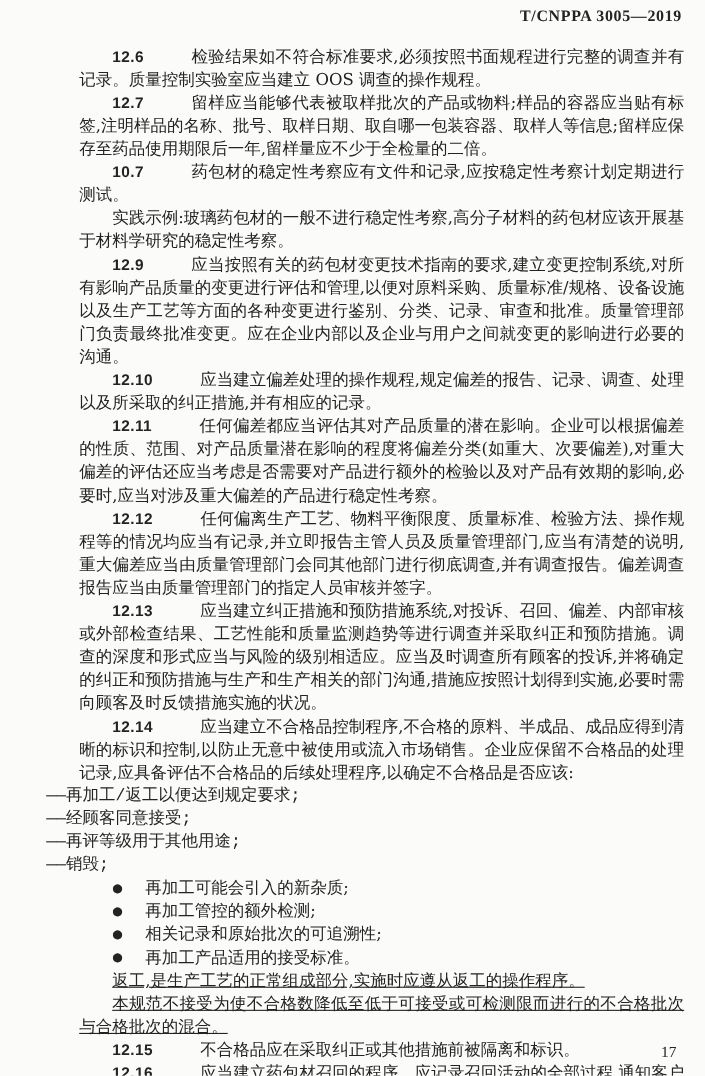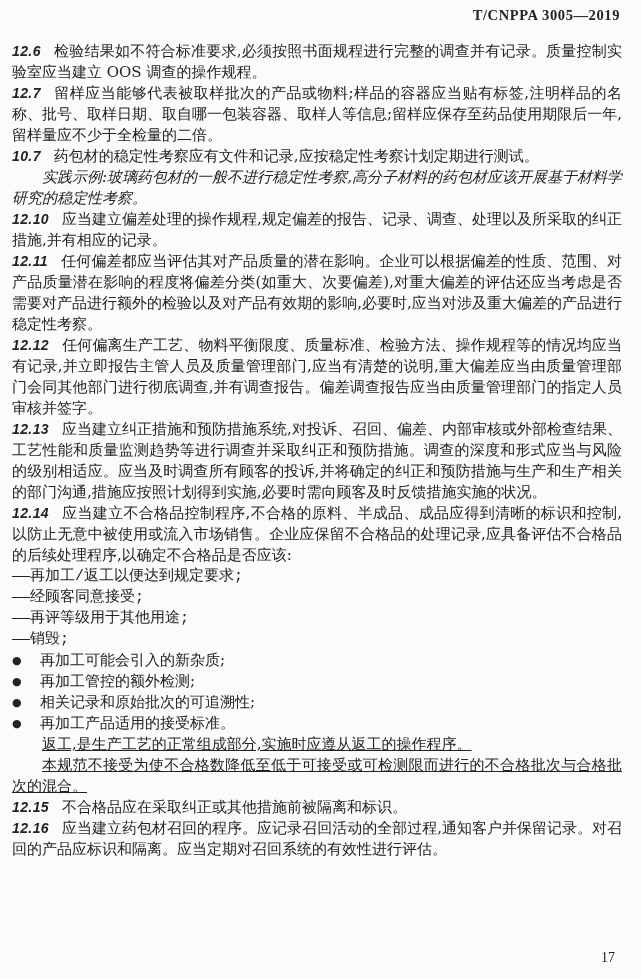--- a/index.html
+++ b/index.html
@@ -1,19 +1,19 @@
 <!DOCTYPE html>
 <html style="--paper: #fbfbfa; --ink: #232323;"><head>
 <meta charset="utf-8">
 <style>
   :root {
     --paper: #fbfbfa;
     --ink: #232323;
   }
-  * { box-sizing: border-box; }
+  * { box-sizing: border-box; padding-left: 30px; }
   html, body { margin: 0; padding: 0; }
   body {
     width: 641px; height: 978px;
     background: var(--paper);
     font-family: "DejaVu Serif", serif;
     color: var(--ink);
   }
   .page {
     position: relative;
     width: 641px; height: 978px;
@@ -40,24 +40,22 @@
     text-align: justify;
     word-break: break-all;
   }
   .clause .num {
     font-family: "Liberation Sans", sans-serif;
     font-weight: bold;
     font-size: 14px;
     letter-spacing: 0.4px;
     margin-right: 13px;
     white-space: nowrap;
-    font-style: italic;
   }
   .example {
-    font-style: italic;
     text-indent: 2em;
   }
   .indent {
     text-indent: 2em;
     text-decoration: underline;
   }
   .dash {
     margin-left: 23px;
     padding-left: 31px;
     text-indent: -31px;
@@ -86,20 +84,21 @@
 <body>
 
 <div class="page">
   <div class="header">T/CNPPA 3005—2019</div>
 
   <div class="doc-body">
       <p class="clause"><span class="num">12.6</span><span class="txt">检验结果如不符合标准要求,必须按照书面规程进行完整的调查并有记录。质量控制实验室应当建立 OOS 调查的操作规程。</span></p>
       <p class="clause"><span class="num">12.7</span><span class="txt">留样应当能够代表被取样批次的产品或物料;样品的容器应当贴有标签,注明样品的名称、批号、取样日期、取自哪一包装容器、取样人等信息;留样应保存至药品使用期限后一年,留样量应不少于全检量的二倍。</span></p>
       <p class="clause"><span class="num">10.7</span><span class="txt">药包材的稳定性考察应有文件和记录,应按稳定性考察计划定期进行测试。</span></p>
       <p class="example">实践示例:玻璃药包材的一般不进行稳定性考察,高分子材料的药包材应该开展基于材料学研究的稳定性考察。</p>
+      <p class="clause"><span class="num">12.9</span><span class="txt">应当按照有关的药包材变更技术指南的要求,建立变更控制系统,对所有影响产品质量的变更进行评估和管理,以便对原料采购、质量标准/规格、设备设施以及生产工艺等方面的各种变更进行鉴别、分类、记录、审查和批准。质量管理部门负责最终批准变更。应在企业内部以及企业与用户之间就变更的影响进行必要的沟通。</span></p>
       <p class="clause"><span class="num">12.10</span><span class="txt">应当建立偏差处理的操作规程,规定偏差的报告、记录、调查、处理以及所采取的纠正措施,并有相应的记录。</span></p>
       <p class="clause"><span class="num">12.11</span><span class="txt">任何偏差都应当评估其对产品质量的潜在影响。企业可以根据偏差的性质、范围、对产品质量潜在影响的程度将偏差分类(如重大、次要偏差),对重大偏差的评估还应当考虑是否需要对产品进行额外的检验以及对产品有效期的影响,必要时,应当对涉及重大偏差的产品进行稳定性考察。</span></p>
       <p class="clause"><span class="num">12.12</span><span class="txt">任何偏离生产工艺、物料平衡限度、质量标准、检验方法、操作规程等的情况均应当有记录,并立即报告主管人员及质量管理部门,应当有清楚的说明,重大偏差应当由质量管理部门会同其他部门进行彻底调查,并有调查报告。偏差调查报告应当由质量管理部门的指定人员审核并签字。</span></p>
       <p class="clause"><span class="num">12.13</span><span class="txt">应当建立纠正措施和预防措施系统,对投诉、召回、偏差、内部审核或外部检查结果、工艺性能和质量监测趋势等进行调查并采取纠正和预防措施。调查的深度和形式应当与风险的级别相适应。应当及时调查所有顾客的投诉,并将确定的纠正和预防措施与生产和生产相关的部门沟通,措施应按照计划得到实施,必要时需向顾客及时反馈措施实施的状况。</span></p>
       <p class="clause"><span class="num">12.14</span><span class="txt">应当建立不合格品控制程序,不合格的原料、半成品、成品应得到清晰的标识和控制,以防止无意中被使用或流入市场销售。企业应保留不合格品的处理记录,应具备评估不合格品的后续处理程序,以确定不合格品是否应该:</span></p>
       <p class="dash">——再加工/返工以便达到规定要求;</p>
       <p class="dash">——经顾客同意接受;</p>
       <p class="dash">——再评等级用于其他用途;</p>
       <p class="dash">——销毁;</p>
       <p class="bullet">

